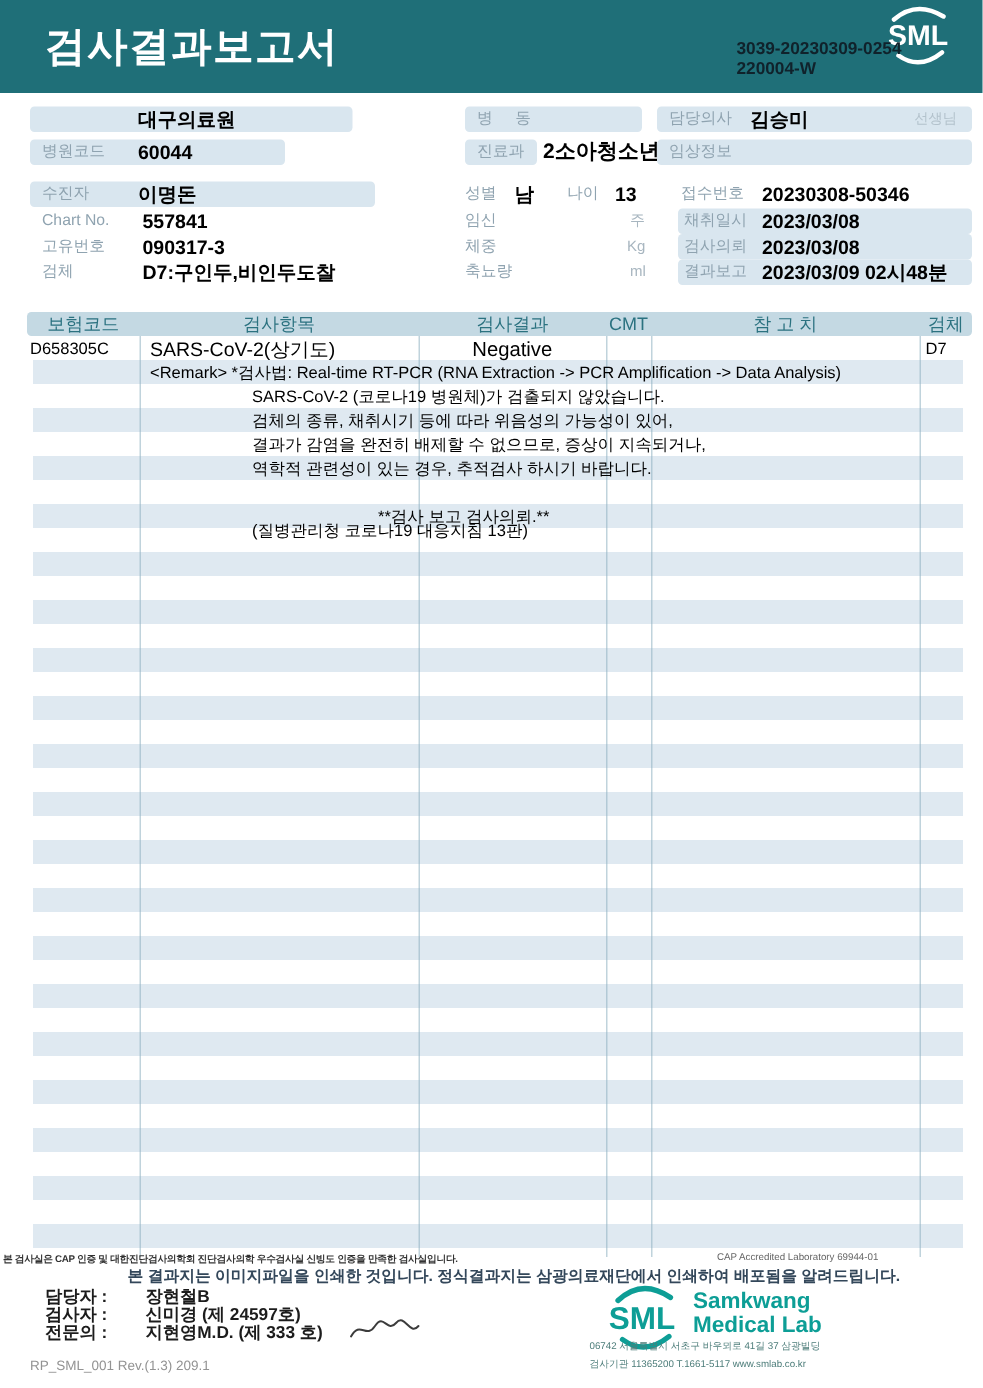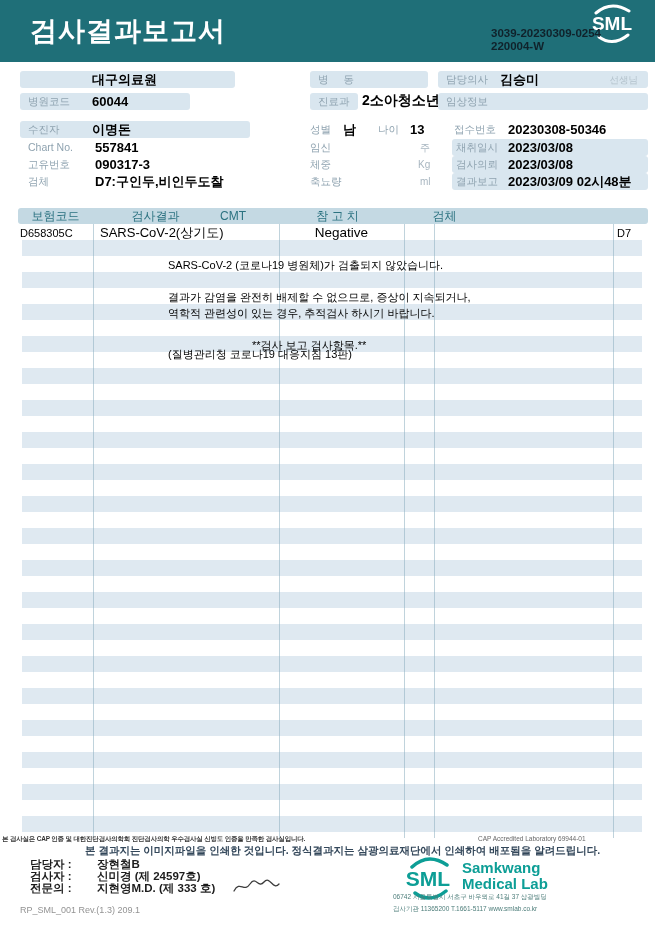--- a/index.html
+++ b/index.html
@@ -117,44 +117,47 @@
   <span class="lbl abs" style="left:310px;top:173px;">축뇨량</span>
   <span class="unit abs" style="left:420px;top:173px;">ml</span>
   <div class="pill" style="left:452px;top:173px;width:196px;">
     <span class="lbl" style="left:4px;">결과보고</span>
     <span class="val" style="left:56px;text-align:center;">2023/03/09 02시48분</span>
   </div>
 
   <div class="tbl">
     <div class="thead">
       <div class="th" style="width:75px;">보험코드</div>
+      <div class="th" style="width:186px;">검사항목</div>
       <div class="th" style="width:125px;">검사결과</div>
       <div class="th" style="width:30px;">CMT</div>
       <div class="th" style="width:179px;">참 고 치</div>
       <div class="th" style="width:35px;">검체</div>
     </div>
 
     <div class="tbody"></div>
 
     <div class="vline" style="left:75px;"></div>
     <div class="vline" style="left:261px;"></div>
     <div class="vline" style="left:386px;"></div>
     <div class="vline" style="left:416px;"></div>
     <div class="vline" style="left:595px;"></div>
 
     <div class="trow" style="left:2px;top:17px;">D658305C</div>
     <div class="trow" style="left:82px;top:17px;font-size:13px;">SARS-CoV-2(상기도)</div>
     <div class="trow" style="left:261px;top:17px;width:125px;text-align:center;font-size:13.5px;">Negative</div>
     <div class="trow" style="left:599px;top:17px;">D7</div>
 
+    <div class="trow" style="left:82px;top:33px;">&lt;Remark&gt; *검사법: Real-time RT-PCR (RNA Extraction -&gt; PCR Amplification -&gt; Data Analysis)</div>
     <div class="trow" style="left:150px;top:49px;">SARS-CoV-2 (코로나19 병원체)가 검출되지 않았습니다.</div>
+    <div class="trow" style="left:150px;top:65px;">검체의 종류, 채취시기 등에 따라 위음성의 가능성이 있어,</div>
     <div class="trow" style="left:150px;top:81px;">결과가 감염을 완전히 배제할 수 없으므로, 증상이 지속되거나,</div>
     <div class="trow" style="left:150px;top:97px;">역학적 관련성이 있는 경우, 추적검사 하시기 바랍니다.</div>
     <div class="trow" style="left:150px;top:113px;margin-top:25px;">(질병관리청 코로나19 대응지침 13판)</div>
-    <div class="trow" style="left:234px;top:129px;">**검사  보고  검사항목.**</div>
+    <div class="trow" style="left:234px;top:129px;">**검사  보고  검사의뢰.**</div>
   </div>
 
   <div class="tiny" style="left:2px;top:835px;">본 검사실은 CAP 인증 및 대한진단검사의학회 진단검사의학 우수검사실 신빙도 인증을 만족한 검사실입니다.</div>
   <div class="cap" style="left:478px;top:835px;">CAP Accredited Laboratory 69944-01</div>
 
   <div class="notice" style="left:85px;top:844px;">본 결과지는 이미지파일을 인쇄한 것입니다. 정식결과지는 삼광의료재단에서 인쇄하여 배포됨을 알려드립니다.</div>
 
   <div class="staff-role" style="left:30px;top:857px;">담당자 :</div>
   <div class="staff-name" style="left:97px;top:857px;">장현철B</div>
   <div class="staff-role" style="left:30px;top:869px;">검사자 :</div>

